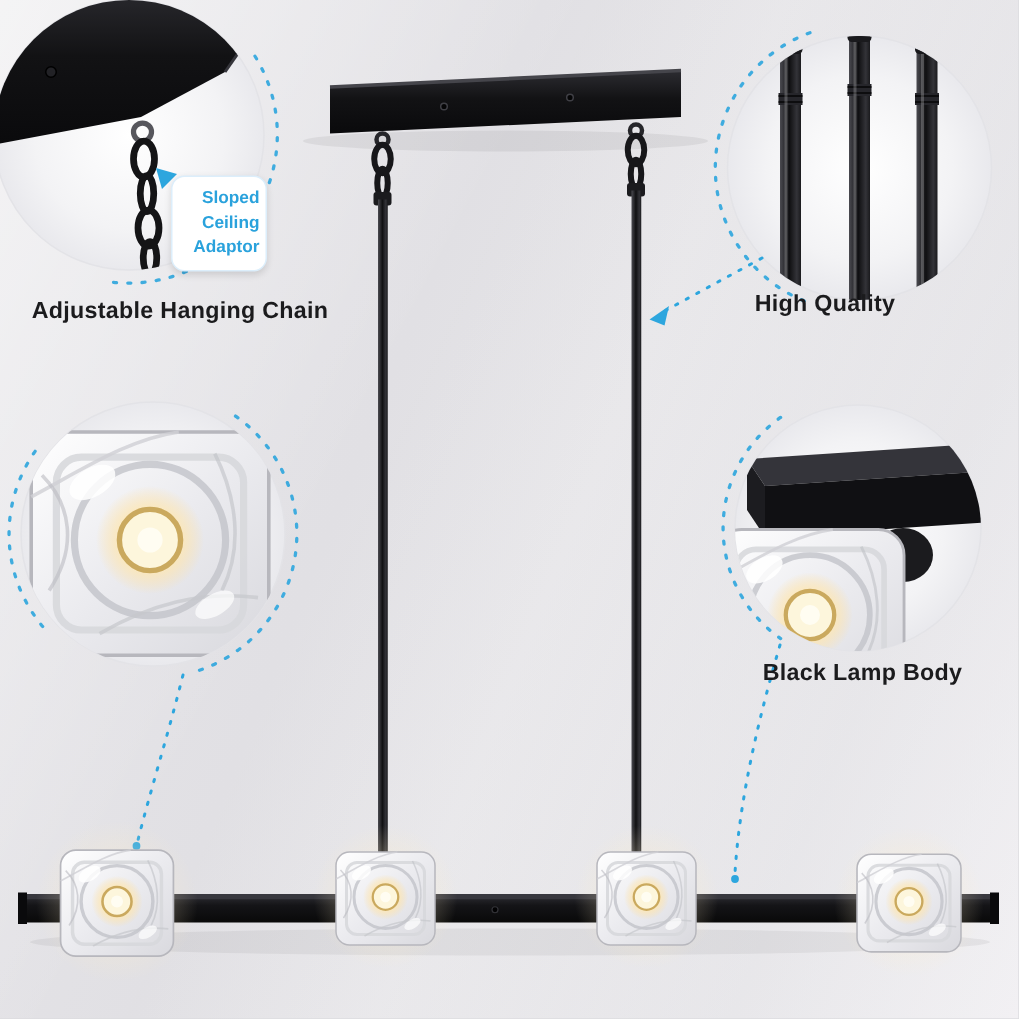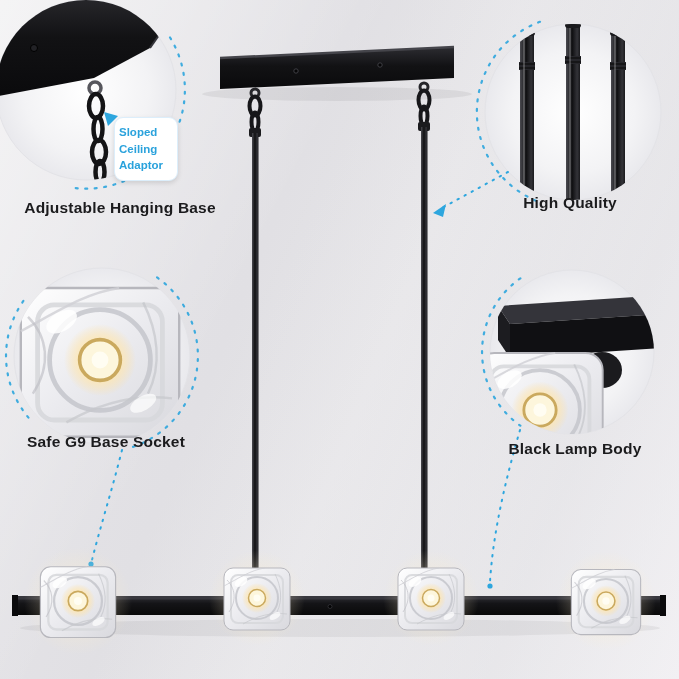--- a/index.html
+++ b/index.html
@@ -11,21 +11,21 @@
       linear-gradient(118deg, rgba(255,255,255,.55) 0%, rgba(255,255,255,0) 38%),
       linear-gradient(295deg, rgba(255,255,255,.30) 0%, rgba(0,0,0,0.035) 60%),
       linear-gradient(112deg,#f0eff2 0%,#e9e8ec 38%,#eeedf0 55%,#e5e4e8 80%,#eceaee 100%);
   }
   svg.art{position:absolute;inset:0;display:block}
   .lbl{position:absolute;color:#1b1b1d;font-weight:bold;font-size:15.5px;
        text-align:center;letter-spacing:.2px}
   .lbl .ln{display:block;line-height:1.45}
   .bluebox{
     position:absolute;left:114px;top:117px;width:64px;background:#ffffff;
-    border:1px solid #dceefb;border-radius:9px;padding:6px 4px;text-align:left;
+    border:1px solid #dceefb;border-radius:9px;padding:6px 4px;text-align:right;
     font-size:11.5px;font-weight:bold;color:#2aa2dc;line-height:1.45;
     box-shadow:0 2px 5px rgba(0,0,0,.13);
   }
 </style>
 </head>
 <body>
 
 <div class="stage">
 
   <svg class="art" viewBox="0 0 679 679">
@@ -221,25 +221,24 @@
       <circle cx="606" cy="601" r="50" fill="url(#halo)"></circle>
       <use href="#cube" transform="translate(78,601) scale(1.14)"></use>
       <use href="#cube" transform="translate(257,598)"></use>
       <use href="#cube" transform="translate(431,598)"></use>
       <use href="#cube" transform="translate(606,601) scale(1.05)"></use>
     </g>
   </svg>
 
   <div class="bluebox">Sloped Ceiling Adaptor</div>
 
-  <div class="lbl" style="left:10px;top:199px;width:220px">Adjustable Hanging Base</div>
-
-  <div class="lbl" style="left:460px;top:192px;width:220px">
+  <div class="lbl" style="left:10px;top:199px;width:220px">Adjustable Hanging Chain</div>
+
+  <div class="lbl" style="left:440px;top:192px;width:220px">
     <span class="ln">High Quality</span>
   </div>
 
   <div class="lbl" style="left:0px;top:431px;width:212px">
-    <span class="ln">Safe G9 Base Socket</span>
   </div>
 
   <div class="lbl" style="left:462px;top:440px;width:226px">Black Lamp Body</div>
 
 </div>
 
 </body></html>

